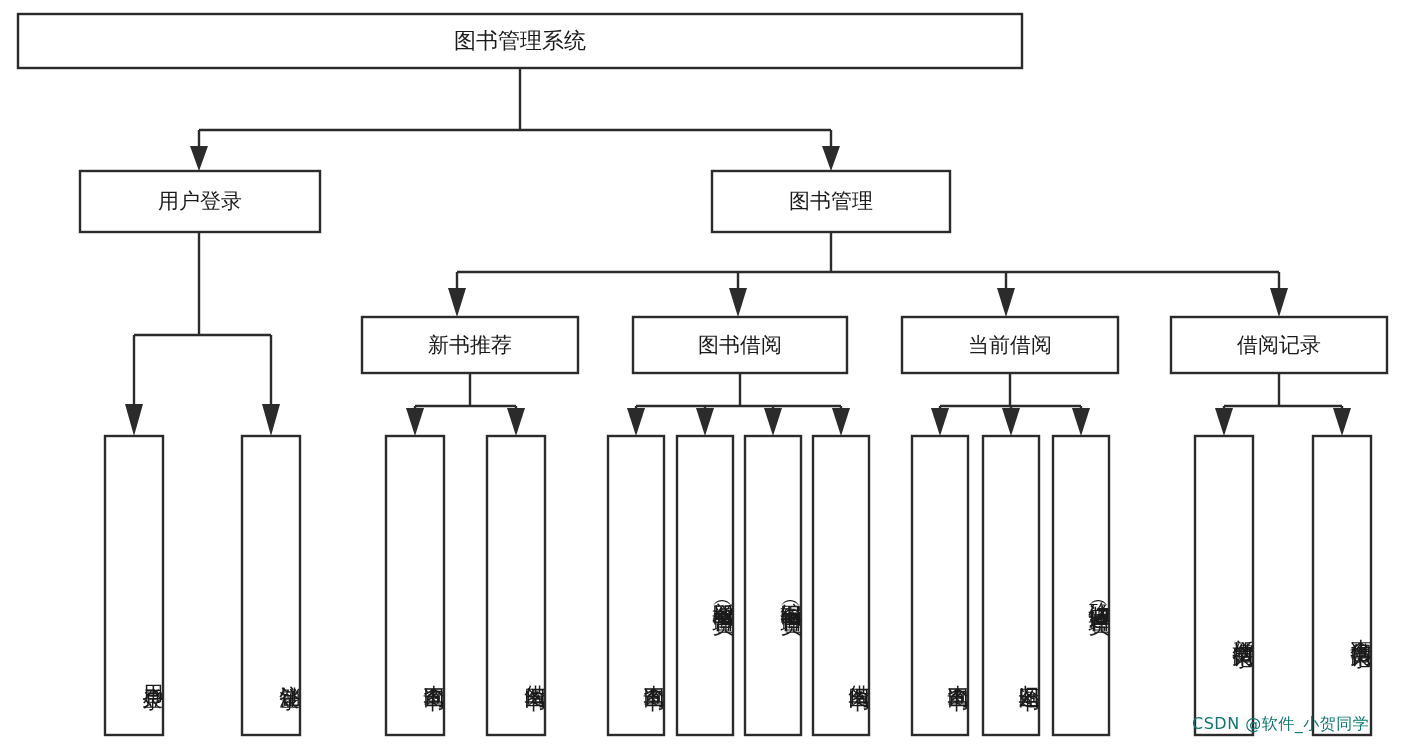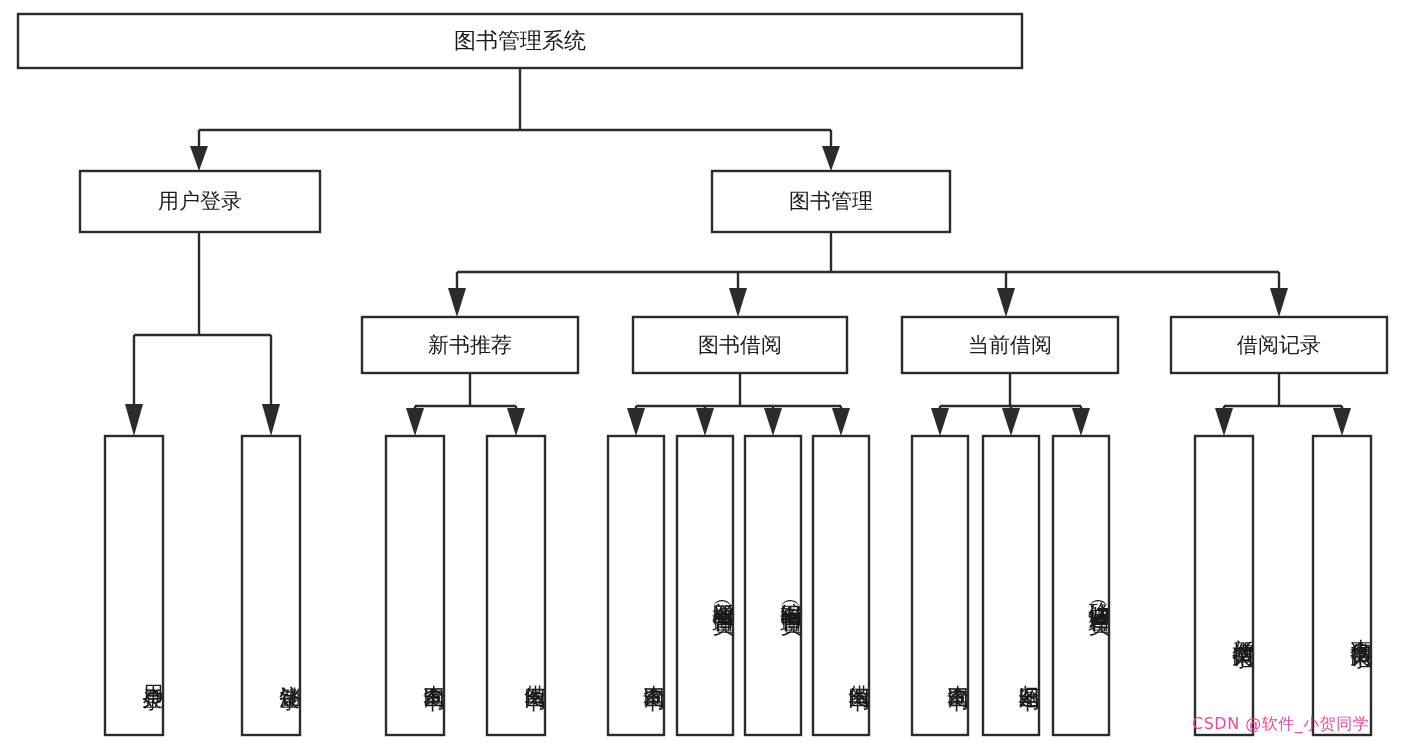--- a/index.html
+++ b/index.html
@@ -69,21 +69,21 @@
     display: flex;
     align-items: flex-start;
     justify-content: center;
   }
   .watermark {
     position: absolute;
     left: 1192px;
     top: 714px;
     font-family: "DejaVu Sans", "Liberation Sans", sans-serif;
     font-size: 16px;
-    color: #ec4899;
+    color: #0f766e;
     white-space: nowrap;
     letter-spacing: 0.5px;
   }
 </style>
 </head>
 <body>
 
 <div id="diagram-root">
 
   <svg id="tree-svg" viewBox="0 0 1405 747">

